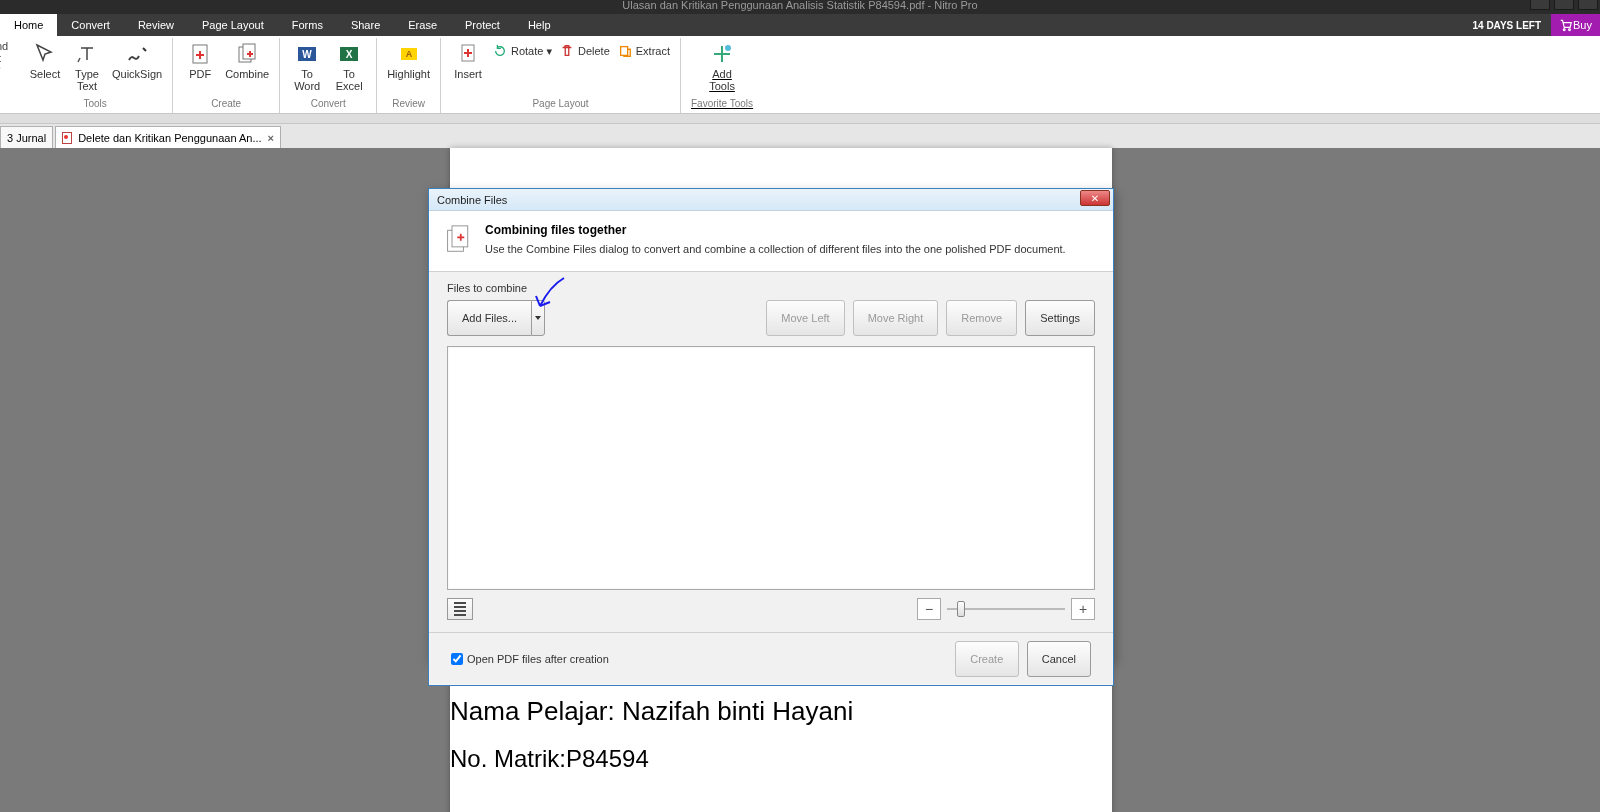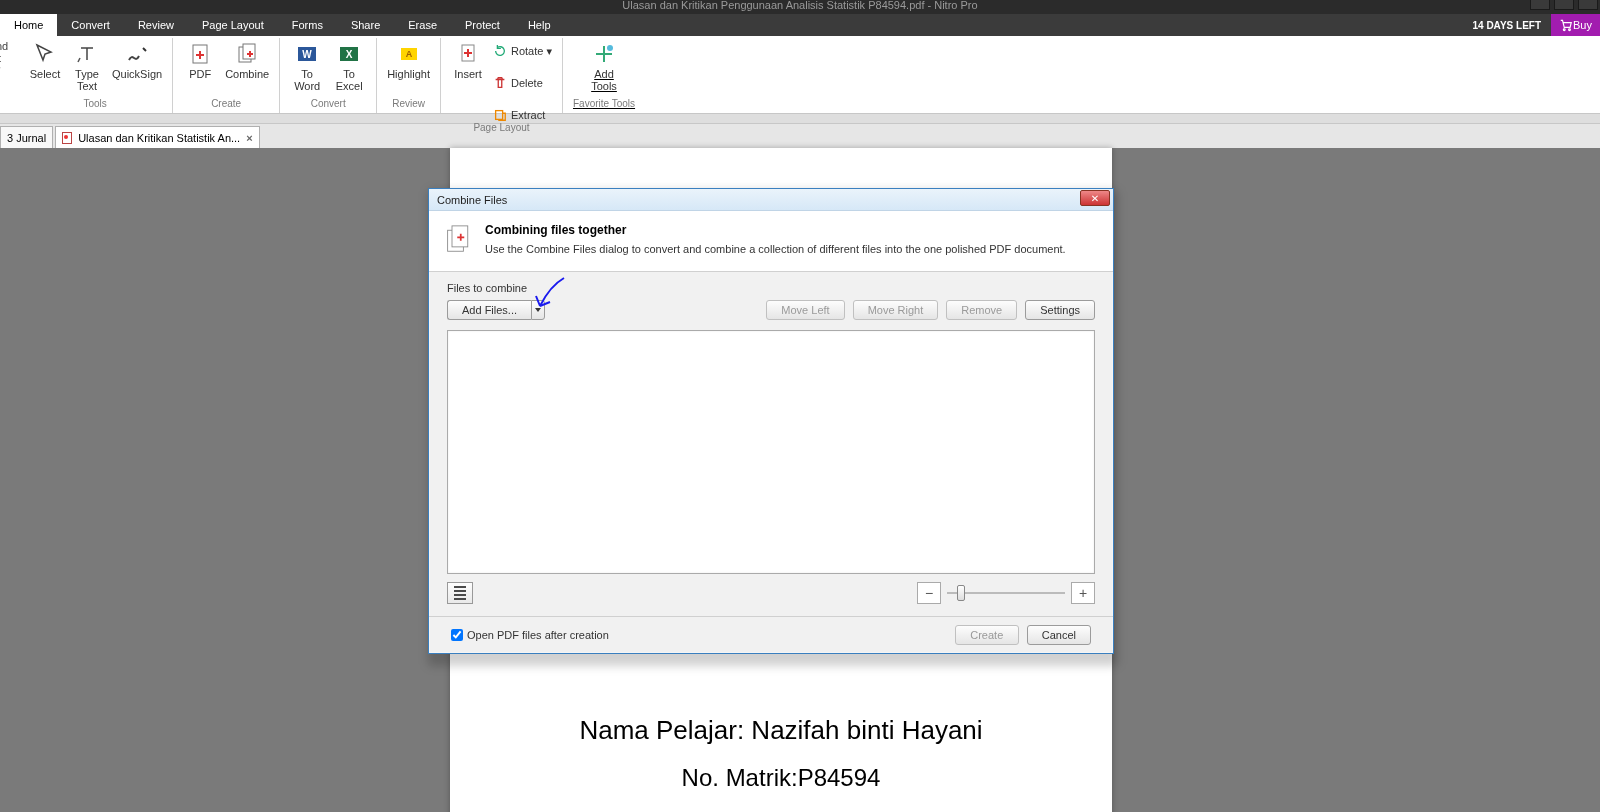--- a/index.html
+++ b/index.html
@@ -22,56 +22,56 @@
   
   
   .ribbon { height: 78px; background: #fff; border-bottom: 1px solid #c7c7c7; display: flex; padding: 2px 0 0 0; }
   .rgroup { border-right: 1px solid #d0d0d0; padding: 0 10px 2px 10px; display: flex; flex-direction: column; align-items: center; justify-content: space-between; height: 100%; }
   .rgroup.noborder { border-right: none; text-decoration: underline; }
   .rgroup .items { display: flex; gap: 8px; padding-top: 4px; }
   .rgroup .item { display: flex; flex-direction: column; align-items: center; font-size: 11px; color: #444; cursor: pointer; min-width: 34px; }
   .rgroup .item .ic { width: 24px; height: 24px; display: flex; align-items: center; justify-content: center; margin-bottom: 2px; }
   .rgroup .item .lbl { line-height: 1.1; text-align: center; font-size: 11px; color: #333; }
   .rgroup .glabel { font-size: 10px; color: #7a7a7a; padding-bottom: 2px; }
-  .rgroup .vcol { display: flex; flex-direction: column; gap: 18px; font-size: 11px; color: #333; }
+  .rgroup .vcol { display: flex; flex-direction: row; gap: 8px; font-size: 11px; color: #333; }
   .rgroup .vcol .row { display: flex; align-items: center; gap: 4px; cursor: pointer; }
   .rgroup .vcol .row .ic { width: 14px; height: 14px; display: inline-flex; align-items: center; justify-content: center; }
   
   .subribbon { height: 10px; background: #dedede; border-bottom: 1px solid #c7c7c7; }
   
   
   .tabstrip { height: 24px; background: #e6e6e6; display: flex; align-items: flex-end; padding-left: 0px; font-size: 11px; }
   .doctab { height: 22px; border: 1px solid #b0b0b0; border-bottom: none; background: #f8f8f8; padding: 0 6px; display: flex; align-items: center; gap: 6px; margin-right: 2px; cursor: pointer; }
   .doctab.active { background: #fff; }
   .doctab .pdf-ic { width: 10px; height: 12px; background: #fff; border: 1px solid #b44; position: relative; }
   .doctab .pdf-ic::after { content: ""; position: absolute; left: 1px; top: 2px; width: 4px; height: 4px; background: #e33; border-radius: 2px; }
   .doctab .close { color: #666; font-weight: bold; cursor: pointer; }
   
   
   .docarea { position: absolute; left: 0; right: 0; top: 148px; bottom: 0; background: #7a7a7a; }
   .page { position: absolute; left: 450px; top: 0; width: 662px; background: #fff; bottom: -40px; box-shadow: 0 0 6px rgba(0,0,0,0.3); }
-  .page .content { position: absolute; left: 0; right: 0; top: 548px; text-align: center; font-family: Calibri, sans-serif; color: #000; margin-top: 19px; }
+  .page .content { position: absolute; left: 0; right: 0; top: 548px; font-family: Calibri, sans-serif; color: #000; }
   .page .content .l1 { font-size: 26px; margin-bottom: 18px; }
   .page .content .l2 { font-size: 24px; }
   
   
   .dialog-shadow { position: absolute; left: 428px; top: 42px; width: 690px; height: 476px; background: rgba(0,0,0,0.18); border-radius: 4px; filter: blur(5px); }
   .dialog { position: absolute; left: 428px; top: 40px; width: 686px; background: #f1f1f1; border: 1px solid #3a7fbf; box-shadow: 0 0 0 1px rgba(255,255,255,0.3) inset; font-size: 11px; }
   .dialog .dlg-title { height: 22px; background: linear-gradient(#eaf3fb, #d6e8f7); display: flex; align-items: center; padding-left: 8px; position: relative; color: #222; border-bottom: 1px solid #c0d4e6; }
   .dialog .dlg-title .closebtn { position: absolute; right: 3px; top: 1px; width: 30px; height: 16px; background: linear-gradient(#e88, #c33); border: 1px solid #832; border-radius: 2px; color: #fff; font-size: 10px; display: flex; align-items: center; justify-content: center; cursor: pointer; }
   .dialog .desc { padding: 12px 16px 16px 16px; background: #fff; display: flex; gap: 12px; border-bottom: 1px solid #d0d0d0; }
   .dialog .desc .docstack-icon { width: 28px; height: 32px; flex-shrink: 0; }
   .dialog .desc .dtxt .h { font-weight: bold; font-size: 12px; margin-bottom: 6px; color: #000; }
   .dialog .desc .dtxt .s { font-size: 11px; color: #333; }
   .dialog .body { padding: 10px 18px 2px 18px; }
   .dialog .body .seclabel { font-size: 11px; color: #333; margin-bottom: 6px; }
   .dialog .btnrow { display: flex; align-items: center; }
   .dialog .btnrow .left { display: flex; }
   .dialog .btnrow .right { margin-left: auto; display: flex; gap: 8px; }
-  .btn { height: 20px; padding: 0 14px; font-size: 11px; background: linear-gradient(#fdfdfd, #e5e5e5); border: 1px solid #9b9b9b; border-radius: 3px; display: flex; align-items: center; justify-content: center; cursor: pointer; color: #333; }
+  .btn { height: 36px; padding: 0 14px; font-size: 11px; background: linear-gradient(#fdfdfd, #e5e5e5); border: 1px solid #9b9b9b; border-radius: 3px; display: flex; align-items: center; justify-content: center; cursor: pointer; color: #333; }
   .btn.disabled { color: #9a9a9a; border-color: #c0c0c0; }
   .btn.split { border-radius: 3px 0 0 3px; border-right: none; }
   .btn.split-arrow { width: 14px; padding: 0; border-radius: 0 3px 3px 0; border-left: 1px solid #9b9b9b; background: linear-gradient(#fdfdfd, #e5e5e5); display: flex; align-items: center; justify-content: center; cursor: pointer; }
   .btn.split-arrow::after { content: ""; width: 0; height: 0; border-left: 3px solid transparent; border-right: 3px solid transparent; border-top: 4px solid #333; }
   .btn.primary { min-width: 64px; }
   .dialog .filelist { margin: 10px 0 8px 0; height: 244px; background: #fff; border: 1px solid #aaa; box-shadow: inset 0 0 2px rgba(0,0,0,0.1); }
   .dialog .zoomrow { display: flex; align-items: center; padding: 0 0 10px 0; }
   .dialog .zoomrow .viewbtn { width: 26px; height: 22px; border: 1px solid #999; background: linear-gradient(#fdfdfd,#e9e9e9); display: flex; align-items: center; justify-content: center; cursor: pointer; }
   .dialog .zoomrow .lines { display:flex; flex-direction:column; gap:2px;}
   .dialog .zoomrow .lines span{ width:12px; height:2px; background:#4a4a4a;}
@@ -295,21 +295,21 @@
 </div>
 
 <div class="subribbon"></div>
 
 <div class="tabstrip">
   <div class="doctab">
     <span>3 Jurnal</span>
   </div>
   <div class="doctab active">
     <span class="pdf-ic"></span>
-    <span>Ulasan dan Kritikan Statistik An...</span>
+    <span>Delete dan Kritikan Penggunaan An...</span>
     <span class="close">×</span>
   </div>
 </div>
 
 <div class="docarea">
   <div class="page">
     <div class="content">
       <div class="l1">Nama Pelajar: Nazifah binti Hayani</div>
       <div class="l2">No. Matrik:P84594</div>
     </div>

